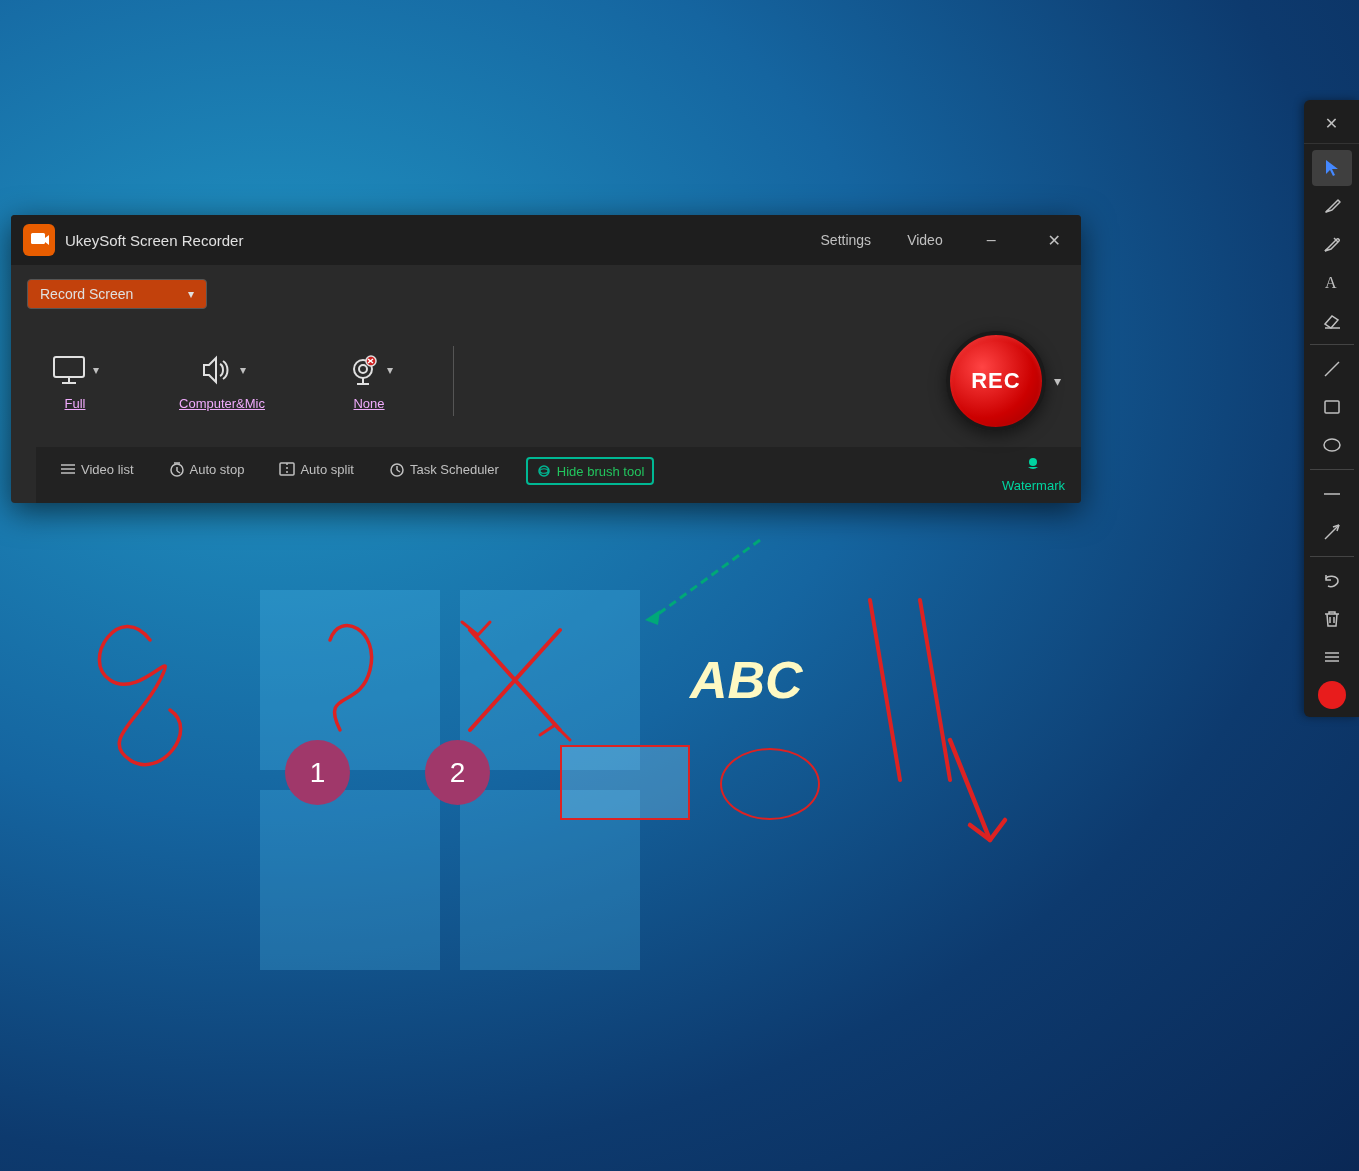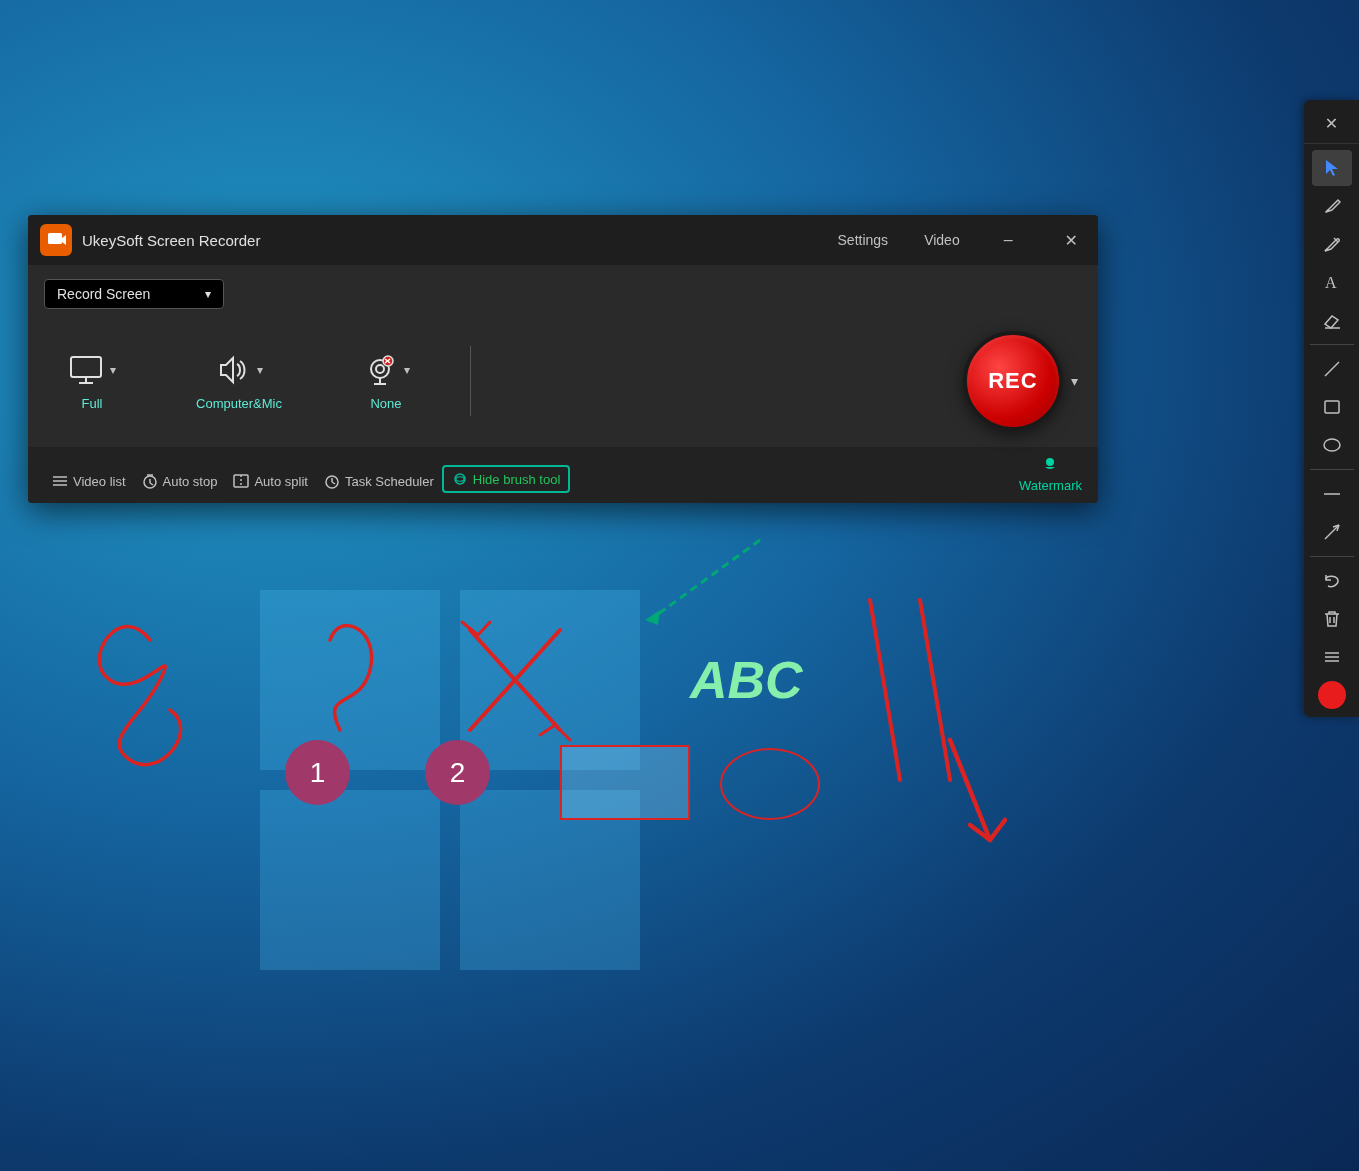--- a/index.html
+++ b/index.html
@@ -26,21 +26,21 @@
       left: 200px;
       width: 500px;
       height: 400px;
       opacity: 0.25;
     }
 
     
     .app-window {
       position: absolute;
       top: 215px;
-      left: 28px;
+      left: 11px;
       width: 1070px;
       background: #2a2a2a;
       border-radius: 4px;
       overflow: hidden;
       box-shadow: 0 8px 32px rgba(0,0,0,0.6);
     }
 
     .title-bar {
       display: flex;
       align-items: center;
@@ -97,21 +97,21 @@
 
     
     .toolbar {
       padding: 14px 16px 10px;
       background: #2a2a2a;
     }
 
     .record-dropdown {
       display: flex;
       align-items: center;
-      background: #000000;
+      background: #c2410c;
       border: 1px solid #555;
       border-radius: 4px;
       padding: 6px 12px;
       color: #e0e0e0;
       font-size: 14px;
       cursor: pointer;
       gap: 8px;
       width: 180px;
     }
 
@@ -149,22 +149,23 @@
 
     .control-icon-row svg {
       width: 36px;
       height: 36px;
       fill: none;
       stroke: #e0e0e0;
       stroke-width: 1.5;
     }
 
     .control-label {
-      color: #5eead4;
+      color: #f0abfc;
       font-size: 13px;
+      text-decoration: underline;
     }
 
     .chevron {
       color: #c0c0c0;
       font-size: 12px;
     }
 
     .divider-v {
       width: 1px;
       height: 70px;
@@ -199,24 +200,25 @@
 
     .rec-arrow {
       color: #c0c0c0;
       font-size: 14px;
       cursor: pointer;
     }
 
     
     .bottom-toolbar {
       display: flex;
-      align-items: flex-end;
+      align-items: flex-start;
       background: #222;
       padding: 10px 16px;
-      gap: 0;
+      gap: 19px;
+      margin-left: 25px;
     }
 
     .bottom-btn {
       display: flex;
       align-items: center;
       gap: 5px;
       color: #c0c0c0;
       font-size: 13px;
       padding: 4px 8px;
       border-radius: 3px;
@@ -347,21 +349,21 @@
     .ellipse-anno {
       position: absolute;
       border: 2.5px solid #dd2222;
       border-radius: 50%;
       background: transparent;
     }
 
     
     .abc-text {
       position: absolute;
-      color: #86efac;
+      color: #fef9c3;
       font-size: 52px;
       font-weight: bold;
       font-style: italic;
     }
   </style>
 </head>
 <body>
 
 <div class="desktop-bg"></div>
 

